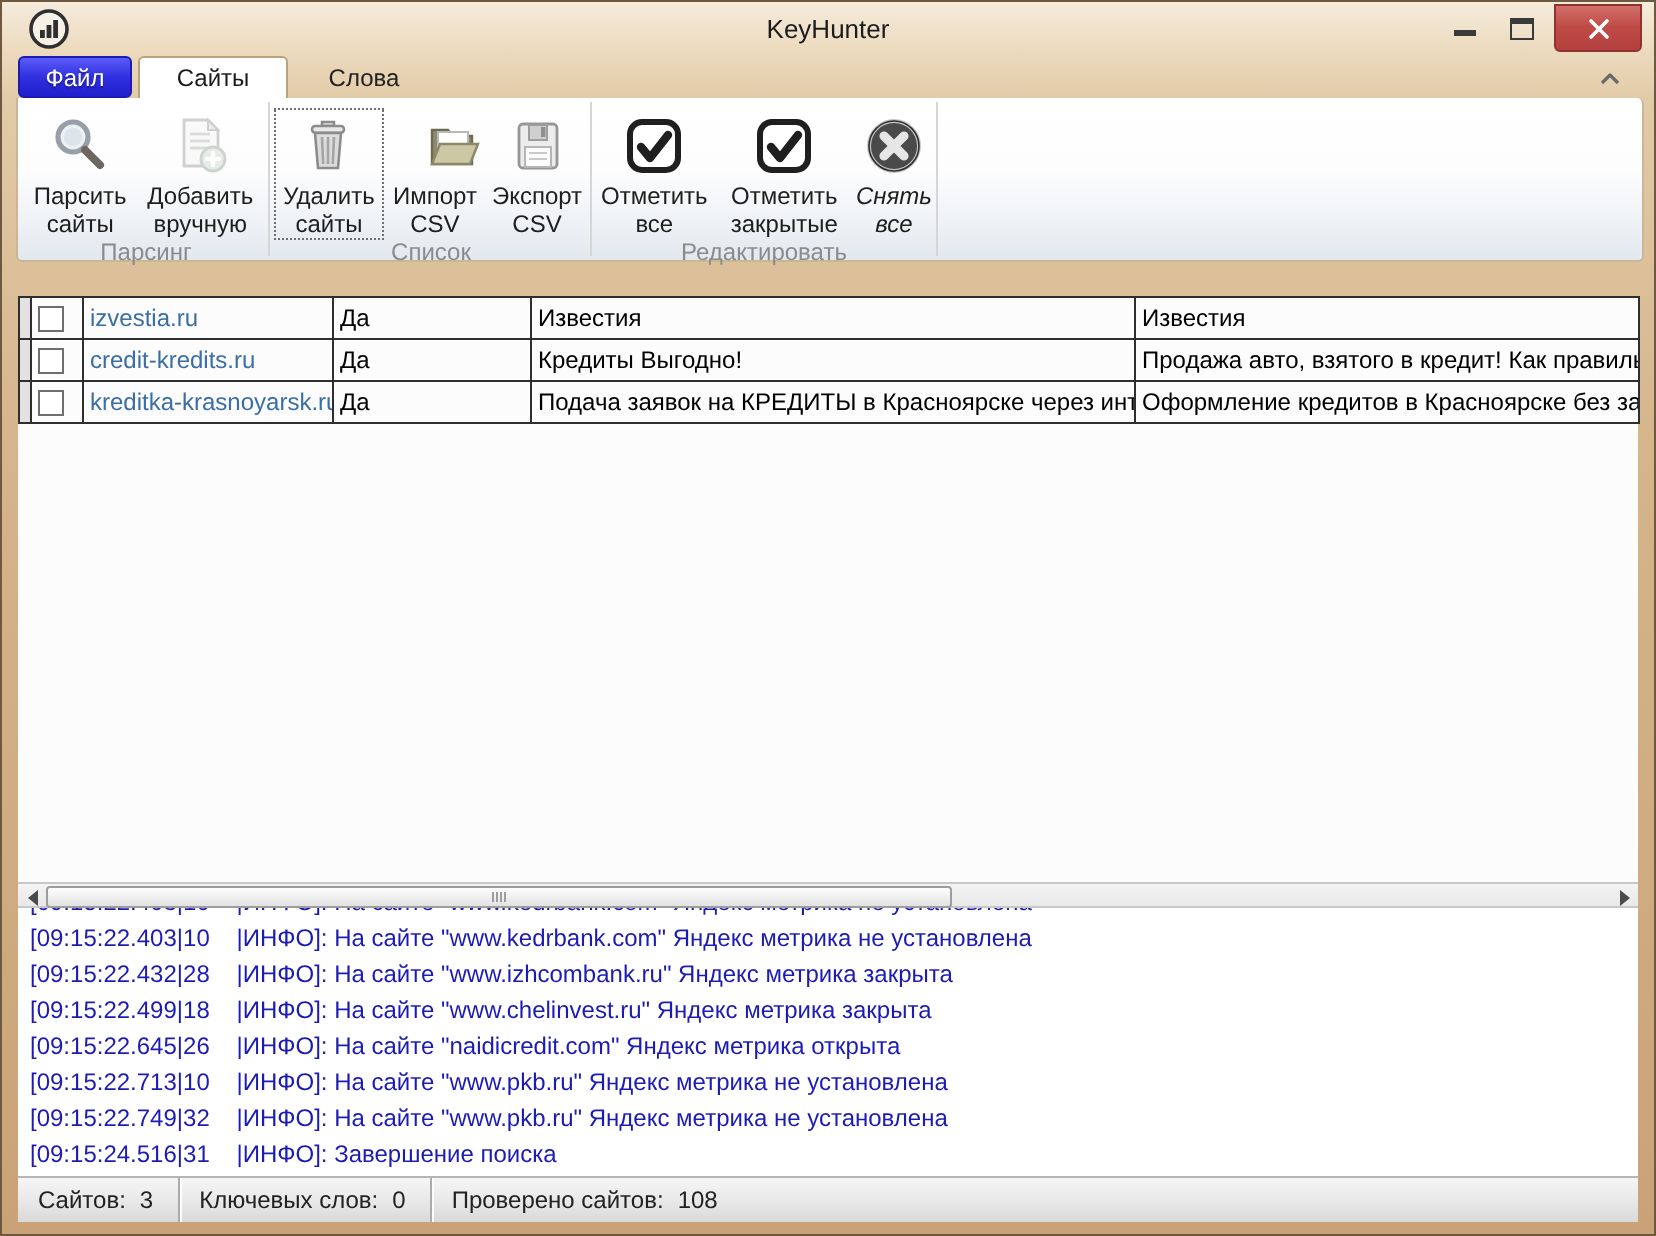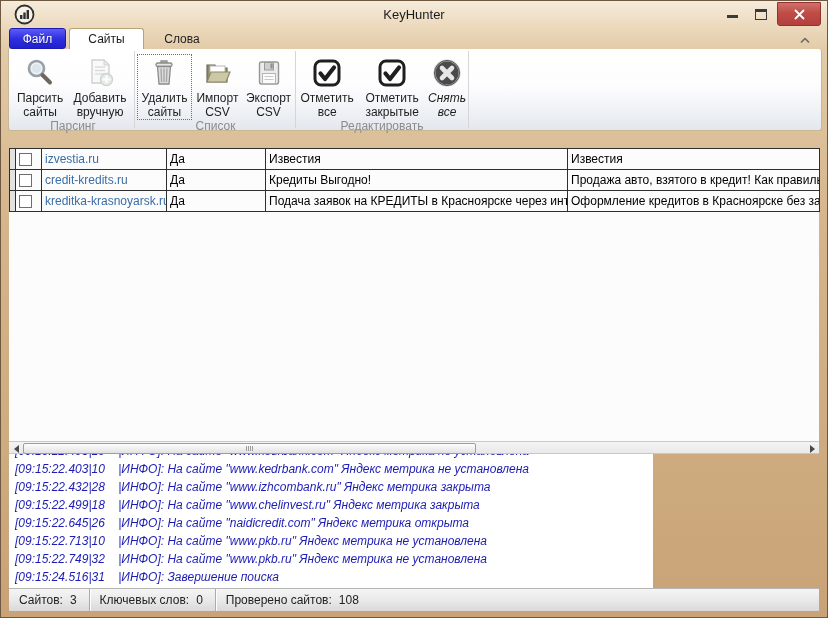--- a/index.html
+++ b/index.html
@@ -78,21 +78,21 @@
   .tri-left { width:0; height:0; border-style:solid; border-width:4px 5px 4px 0; border-color:transparent #4a4a4a transparent transparent; }
   .tri-right { width:0; height:0; border-style:solid; border-width:4px 0 4px 5px; border-color:transparent transparent transparent #4a4a4a; }
   .hs-thumb {
     position:absolute; left:14px; top:1px; width:453px; height:11px;
     background:linear-gradient(180deg,#fdfdfd,#e2e2e2); border:1px solid #9d9d9d; border-radius:2px;
     display:flex; align-items:center; justify-content:center; gap:1px;
   }
   .hs-grip { width:1px; height:5px; background:#9d9d9d; }
 
   
-  .log { position:absolute; left:8px; top:453px; width:644px; height:134px; background:#fff; overflow:hidden; padding-left:6px;font-style:italic; }
+  .log { position:absolute; left:8px; top:453px; width:810px; height:134px; background:#fff; overflow:hidden; padding-left:6px; }
   .log-line { white-space:pre; font-size:12px; line-height:18px; color:#1c1cb4; }
   .log-line-clipped { margin-top:-12px; }
 
   
   .statusbar {
     position:absolute; left:8px; top:587px; width:810px; height:23px;
     background:linear-gradient(180deg,#f5f5f5 0%,#e8e8e8 55%,#d9d9d9 100%);
     border-top:1px solid #b5b5b5; display:flex; align-items:center; font-size:12px; color:#222;
   }
   .status-item { display:flex; align-items:center; padding:0 12px 0 10px; height:100%; }
@@ -166,21 +166,21 @@
           <svg class="ricon" viewBox="0 0 32 32">
             <path d="M13 4 h6 v2 h-6 z" fill="#e3e3e3" stroke="#8c8c8c" stroke-width="1.3"></path>
             <rect x="8" y="6" width="16" height="3.4" rx="1.6" fill="#e8e8e8" stroke="#8c8c8c" stroke-width="1.3"></rect>
             <path d="M9.5 9.5 L11 27 h10 L22.5 9.5 z" fill="#dcdcdc" stroke="#8c8c8c" stroke-width="1.3"></path>
             <line x1="13" y1="11.5" x2="13.6" y2="25" stroke="#a5a5a5" stroke-width="1.3"></line>
             <line x1="16" y1="11.5" x2="16" y2="25" stroke="#a5a5a5" stroke-width="1.3"></line>
             <line x1="19" y1="11.5" x2="18.4" y2="25" stroke="#a5a5a5" stroke-width="1.3"></line>
           </svg>
           <div class="rlabel">Удалить сайты</div>
         </div>
-        <div class="rbtn" style="width:50px;">
+        <div class="rbtn" style="width:50px;align-items:flex-end;">
           <svg class="ricon" viewBox="0 0 32 32">
             <path d="M6 8 h8 l2 3 h10 v14 h-20 z" fill="#8f8a6e" stroke="#6f6a52" stroke-width="1.2"></path>
             <rect x="9" y="9" width="15" height="8" fill="#ffffff" stroke="#b9b9b9" stroke-width="1"></rect>
             <path d="M6 25 l4 -10 h19 l-4 10 z" fill="#ccc8a6" stroke="#8d8868" stroke-width="1.2"></path>
           </svg>
           <div class="rlabel">Импорт CSV</div>
         </div>
         <div class="rbtn" style="width:50px;">
           <svg class="ricon" viewBox="0 0 32 32">
             <rect x="6.5" y="5" width="19" height="22" rx="2" fill="#ececec" stroke="#969696" stroke-width="1.4"></rect>

